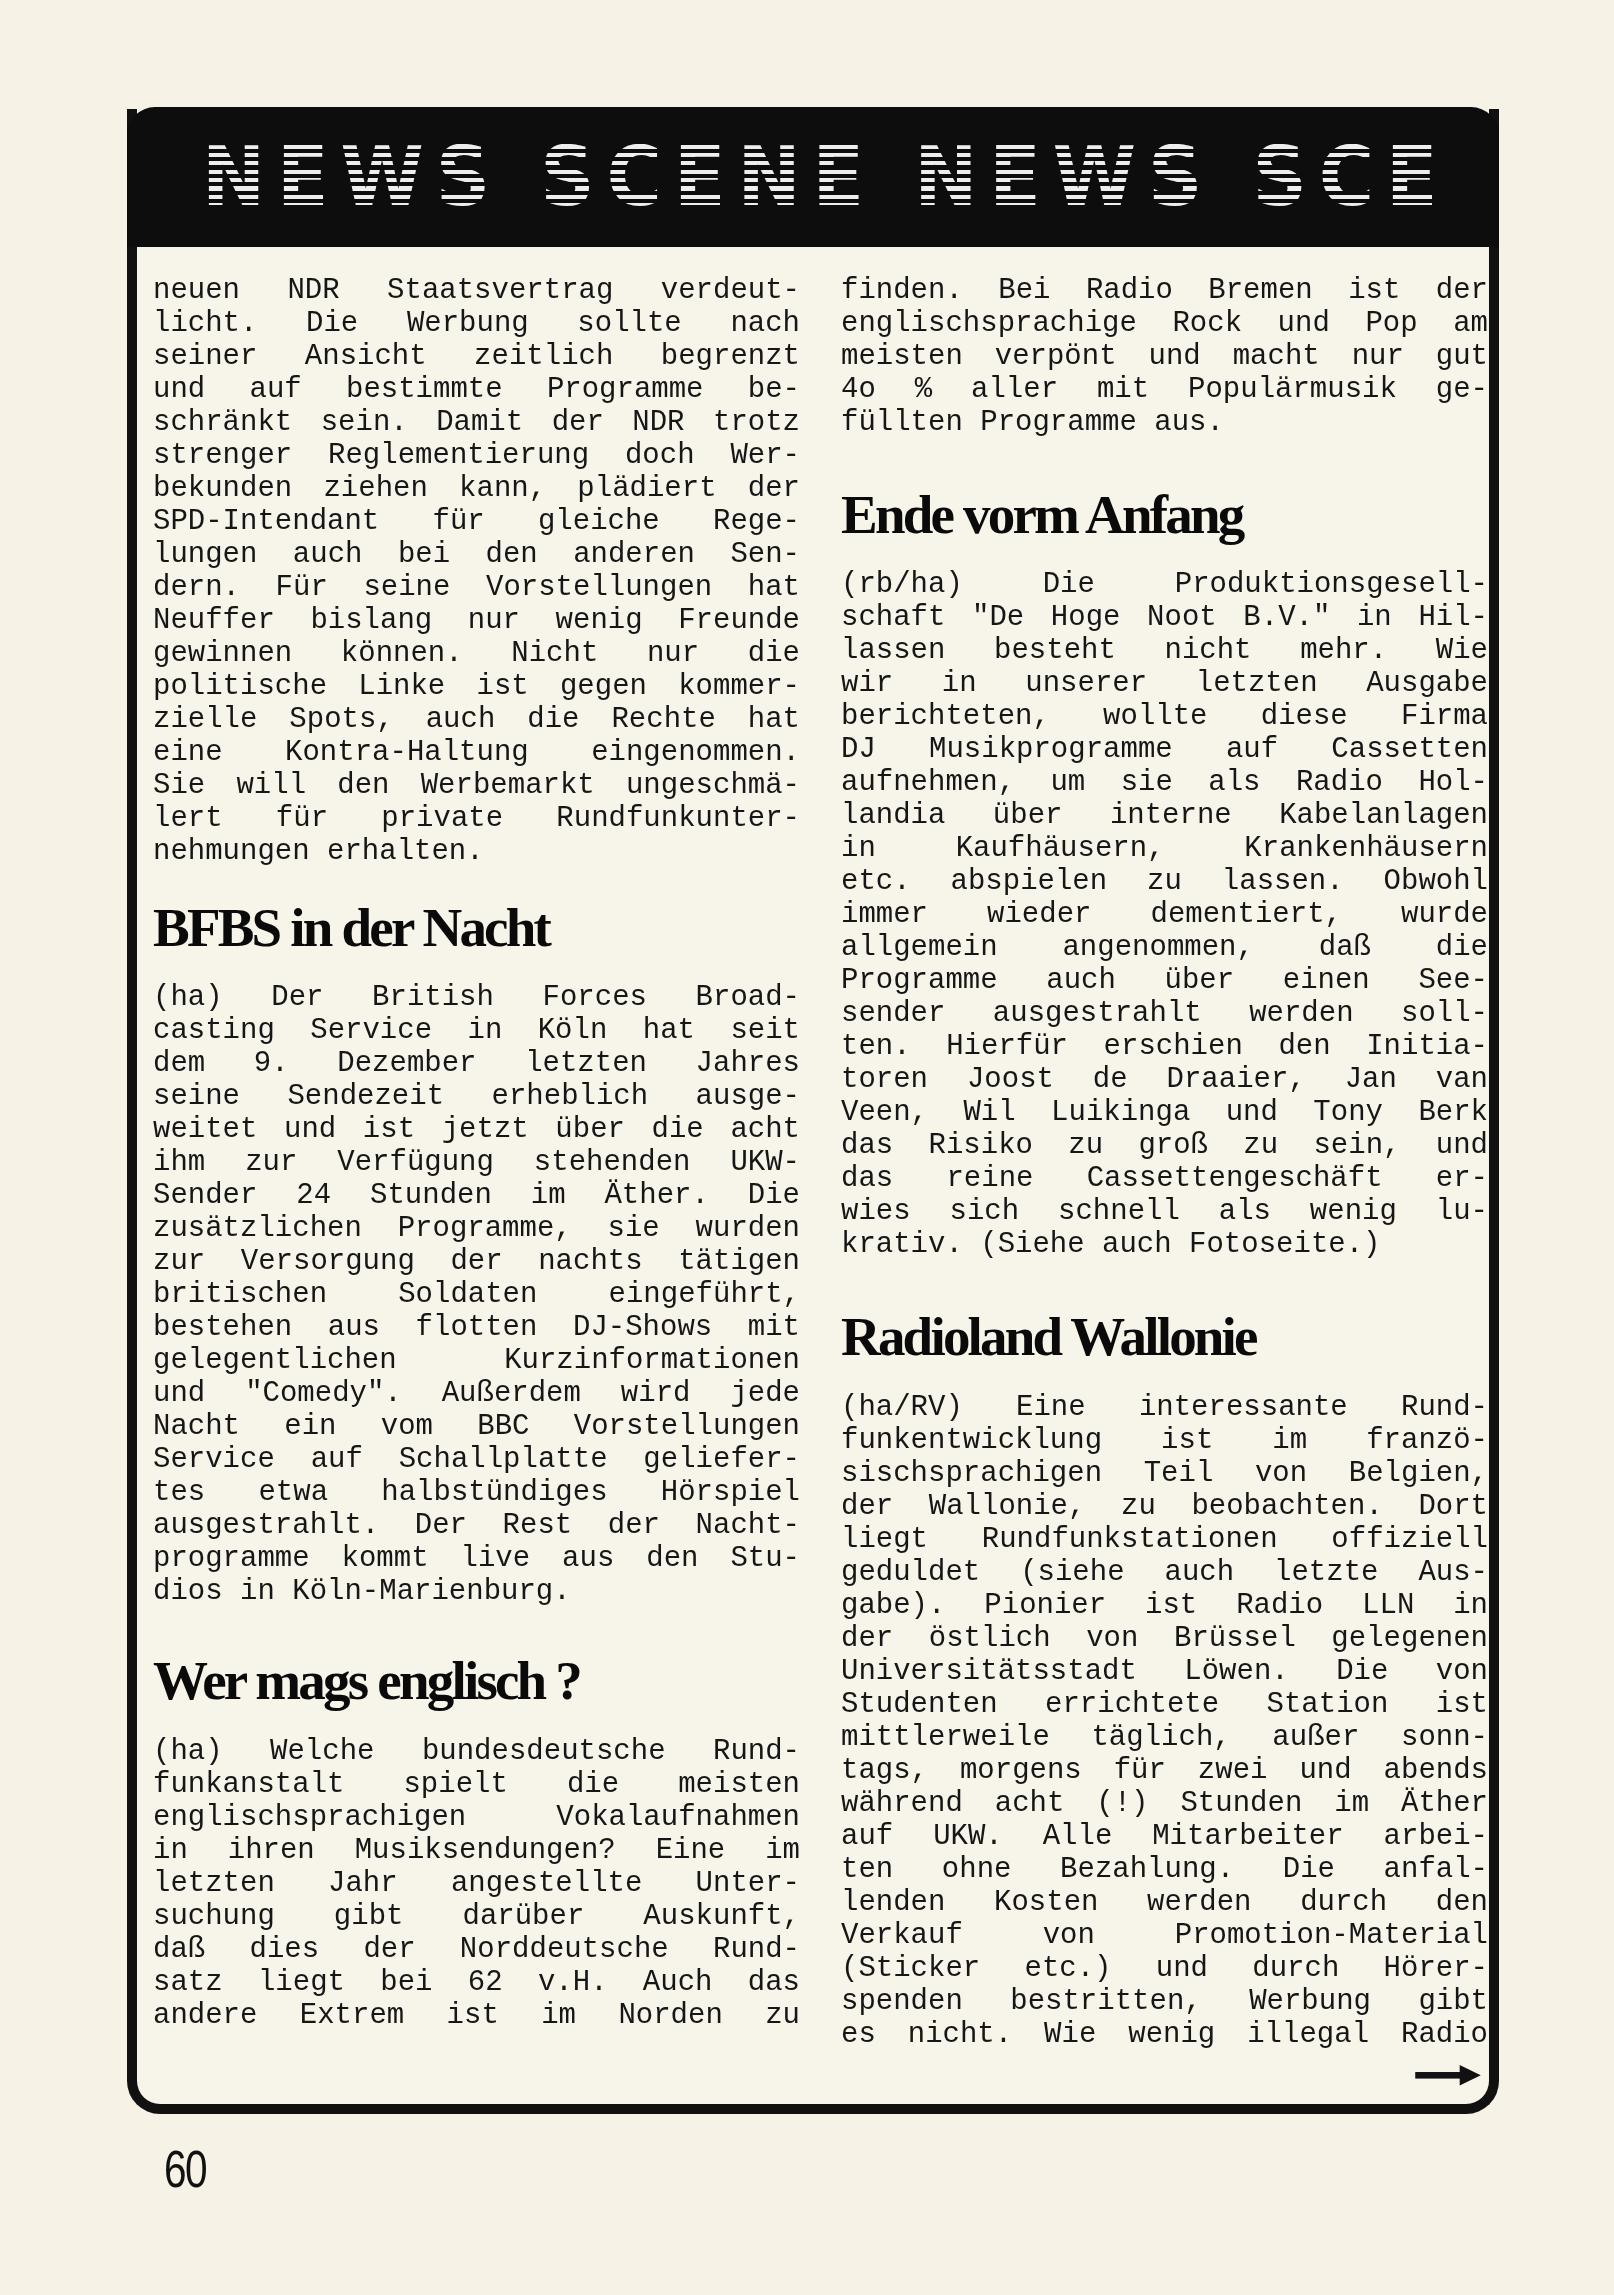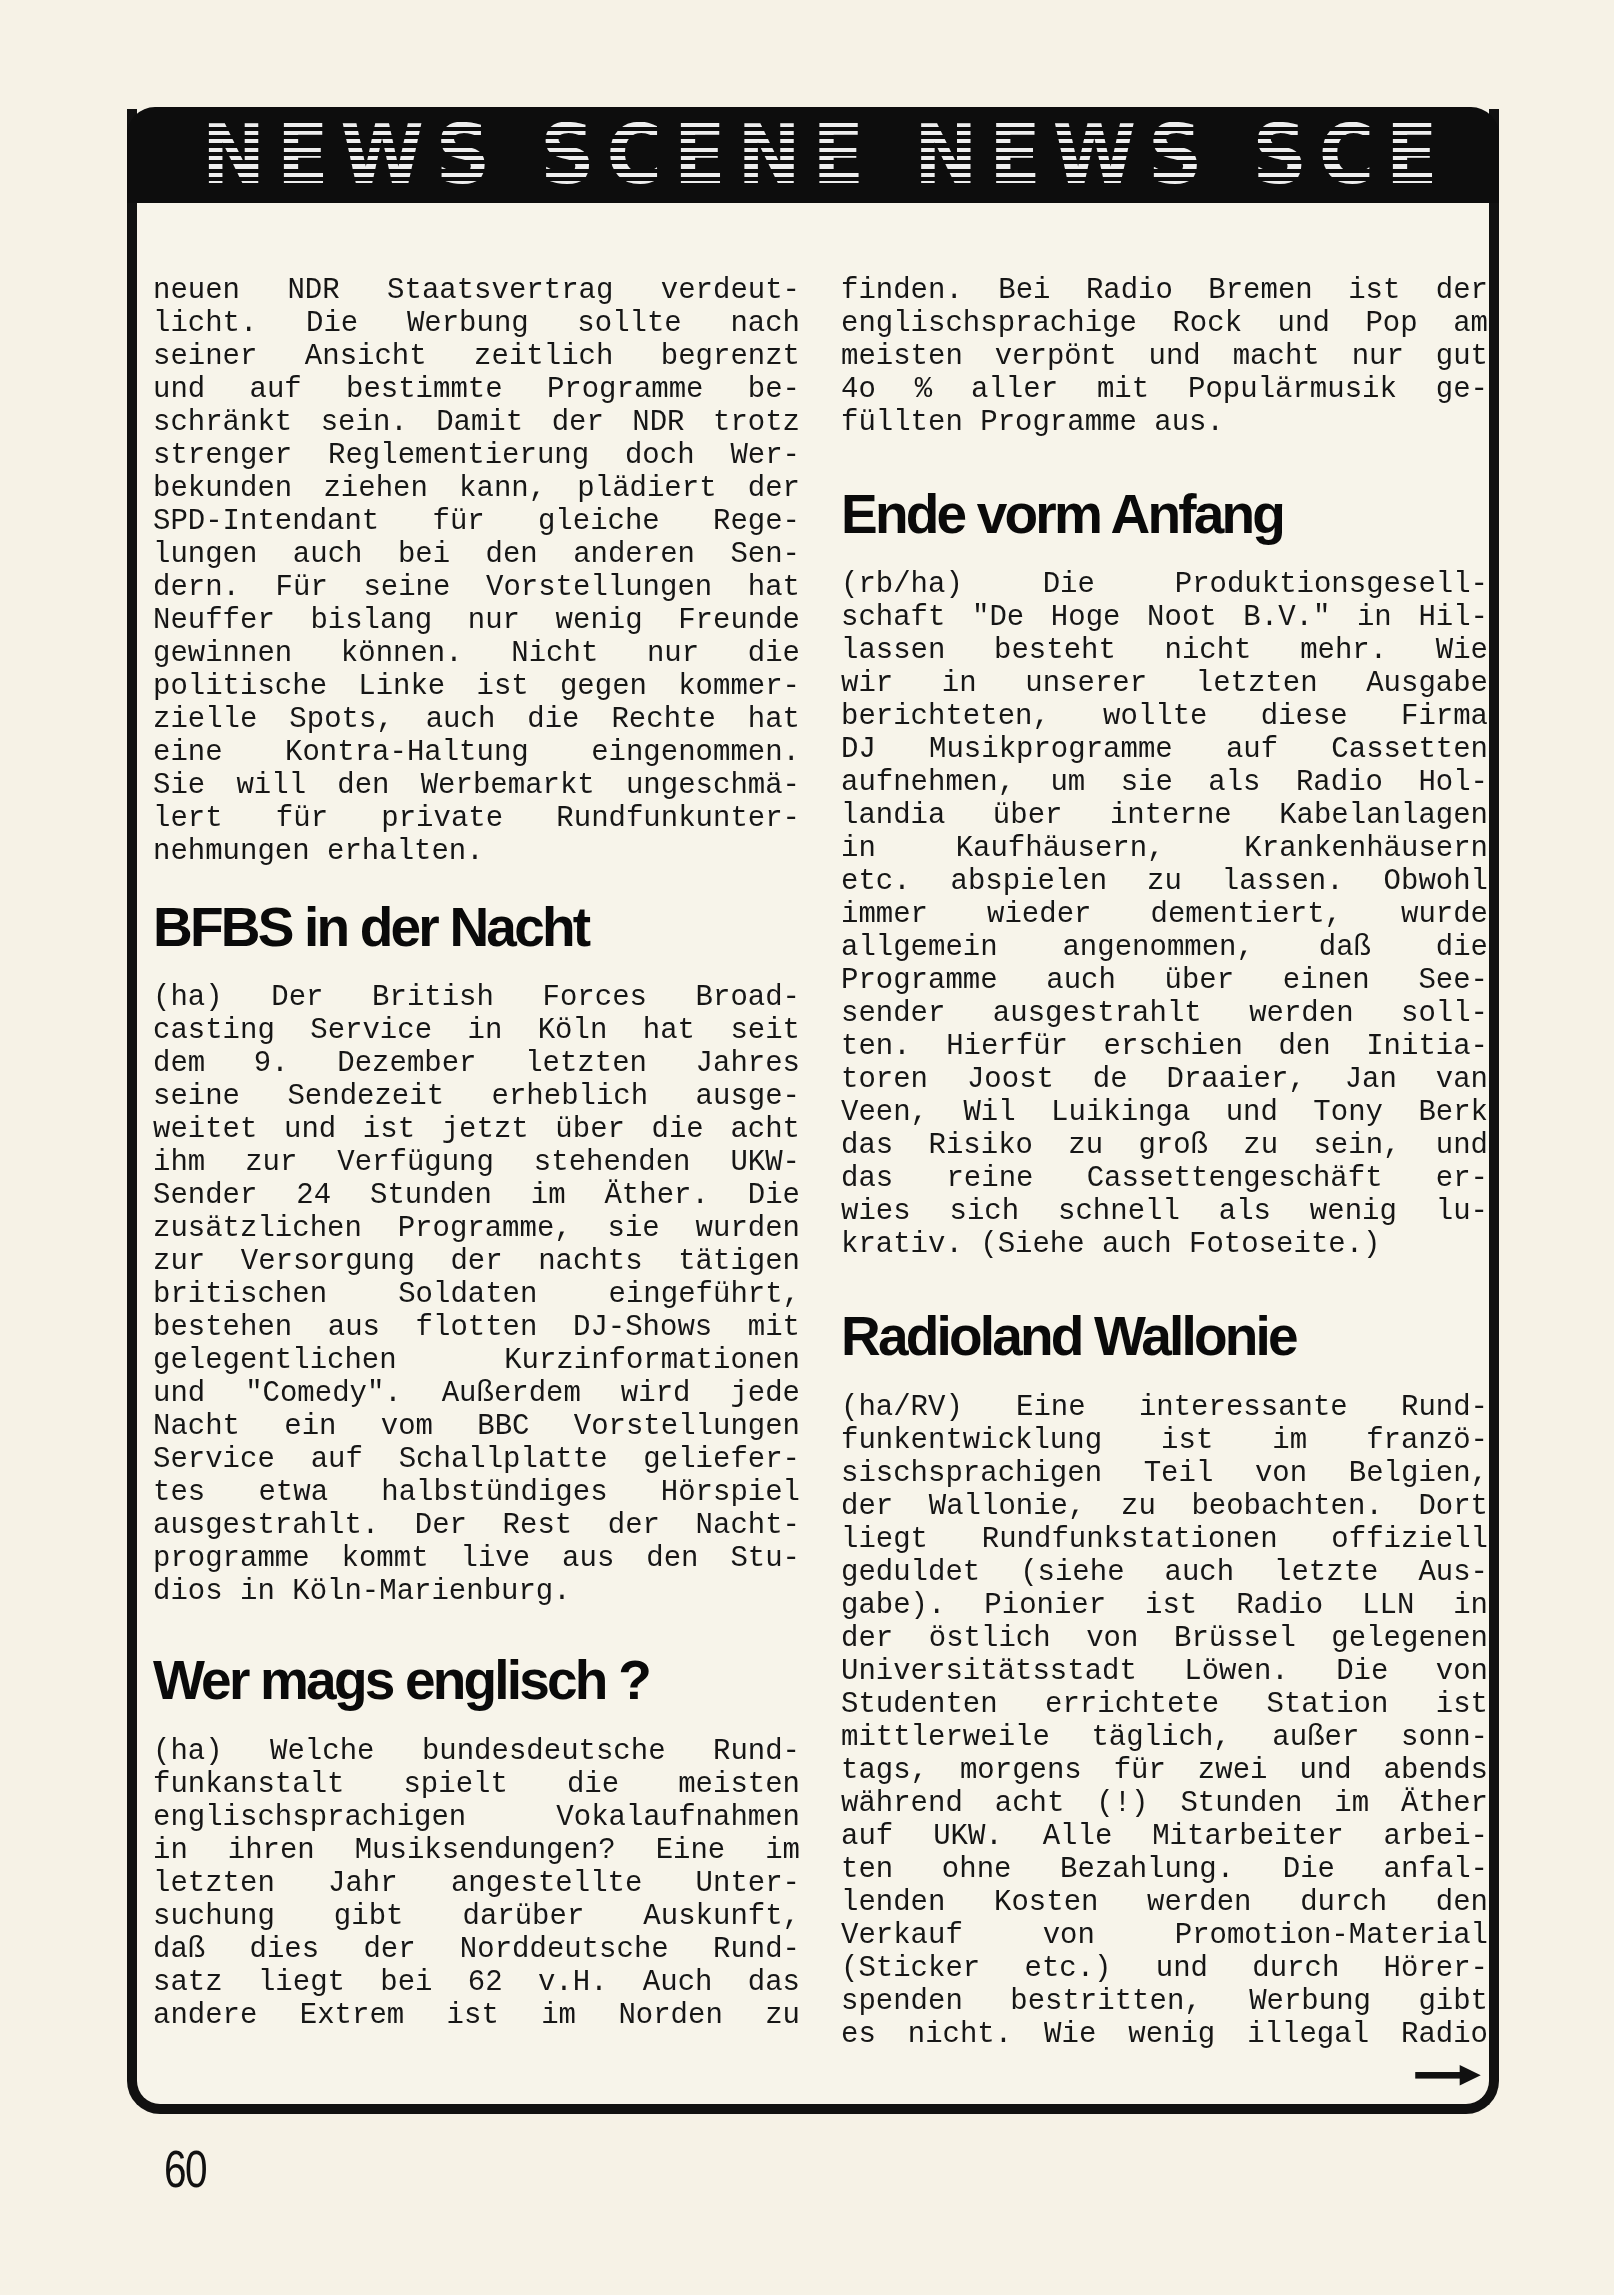--- a/index.html
+++ b/index.html
@@ -3,42 +3,42 @@
 <meta charset="utf-8">
 <style>
   html, body { margin:0; padding:0; }
   body { width:1615px; height:2295px; background:#f6f2e6; position:relative; overflow:hidden; }
   .page-box {
     position:absolute; left:127px; top:109px; width:1372px; height:2005px;
     border:10.3px solid #111; border-top:none; border-radius:0 0 33px 33px; box-sizing:border-box;
     background:#f7f4ea;
   }
   .banner {
-    position:absolute; left:127px; top:107px; width:1372px; height:96px;
+    position:absolute; left:127px; top:107px; width:1372px; height:140px;
     background:#0d0d0d; border-radius:28px 28px 0 0; overflow:hidden;
     display:flex; align-items:center; justify-content:flex-start; padding-left:75px; box-sizing:border-box;
   }
   .banner-text {
     font-family:"DejaVu Sans", sans-serif; font-weight:bold; font-size:82px;
     letter-spacing:13px; color:#eee; line-height:1; white-space:nowrap;
     -webkit-mask-image: repeating-linear-gradient(to bottom, #000 0 4.2px, transparent 4.2px 8.4px);
             mask-image: repeating-linear-gradient(to bottom, #000 0 4.2px, transparent 4.2px 8.4px);
     transform:scaleX(0.92); transform-origin:left center;
   }
   .col {
     position:absolute; top:274px; width:647px;
     font-family:"Liberation Mono", "DejaVu Sans Mono", monospace;
     font-size:29px; line-height:33px; color:#161616;
   }
   .col.left { left:153px; }
   .col.right { left:841px; }
   .line { display:block; text-align:justify; text-align-last:justify; white-space:nowrap; height:33px; overflow:hidden; }
   .line.last { text-align-last:left; }
   .headline {
-    font-family:Liberation Sans, sans-serif; font-weight:bold; font-size:55px;
+    font-family:Liberation Serif, serif; font-weight:bold; font-size:55px;
     letter-spacing:-2.8px; line-height:61px; color:#0a0a0a; margin:29px 0 23.4px 0; white-space:nowrap;
     transform:scaleX(1.0);
   }
   .arrow {
     position:absolute; left:1415px; top:2065px; width:66px; height:20.6px;
   }
   .page-number {
     position:absolute; left:164px; top:2139px;
     font-family:"Liberation Sans", sans-serif; font-size:52px; color:#111;
     transform:scaleX(0.78); transform-origin:left top; letter-spacing:-1.9px;

